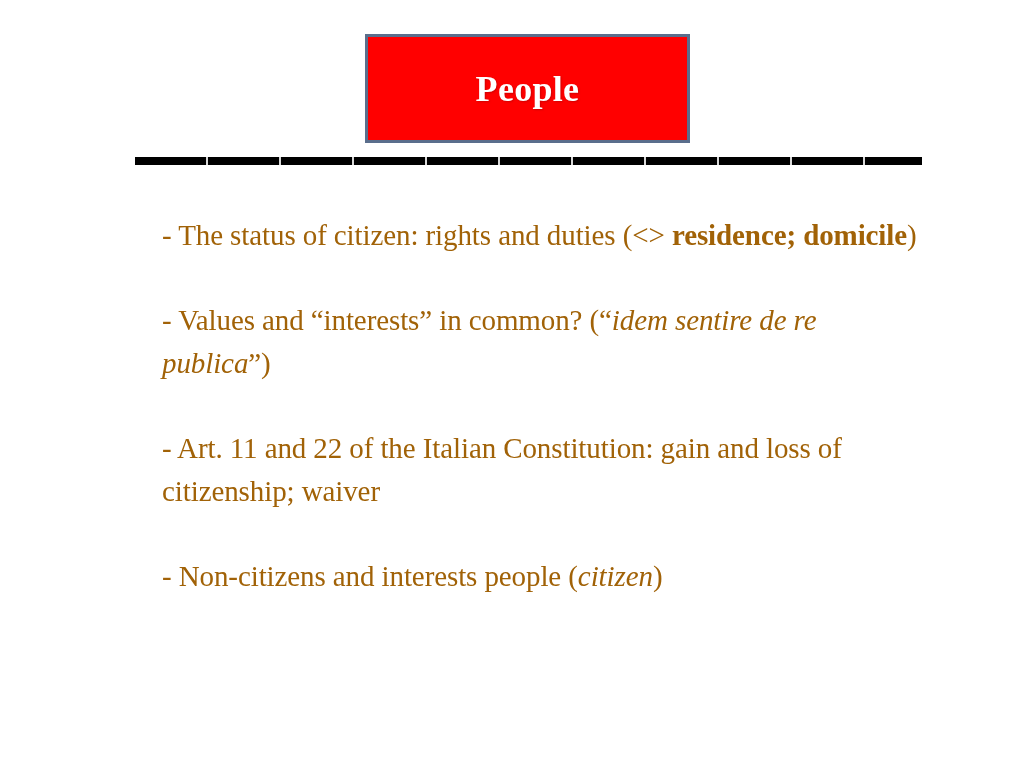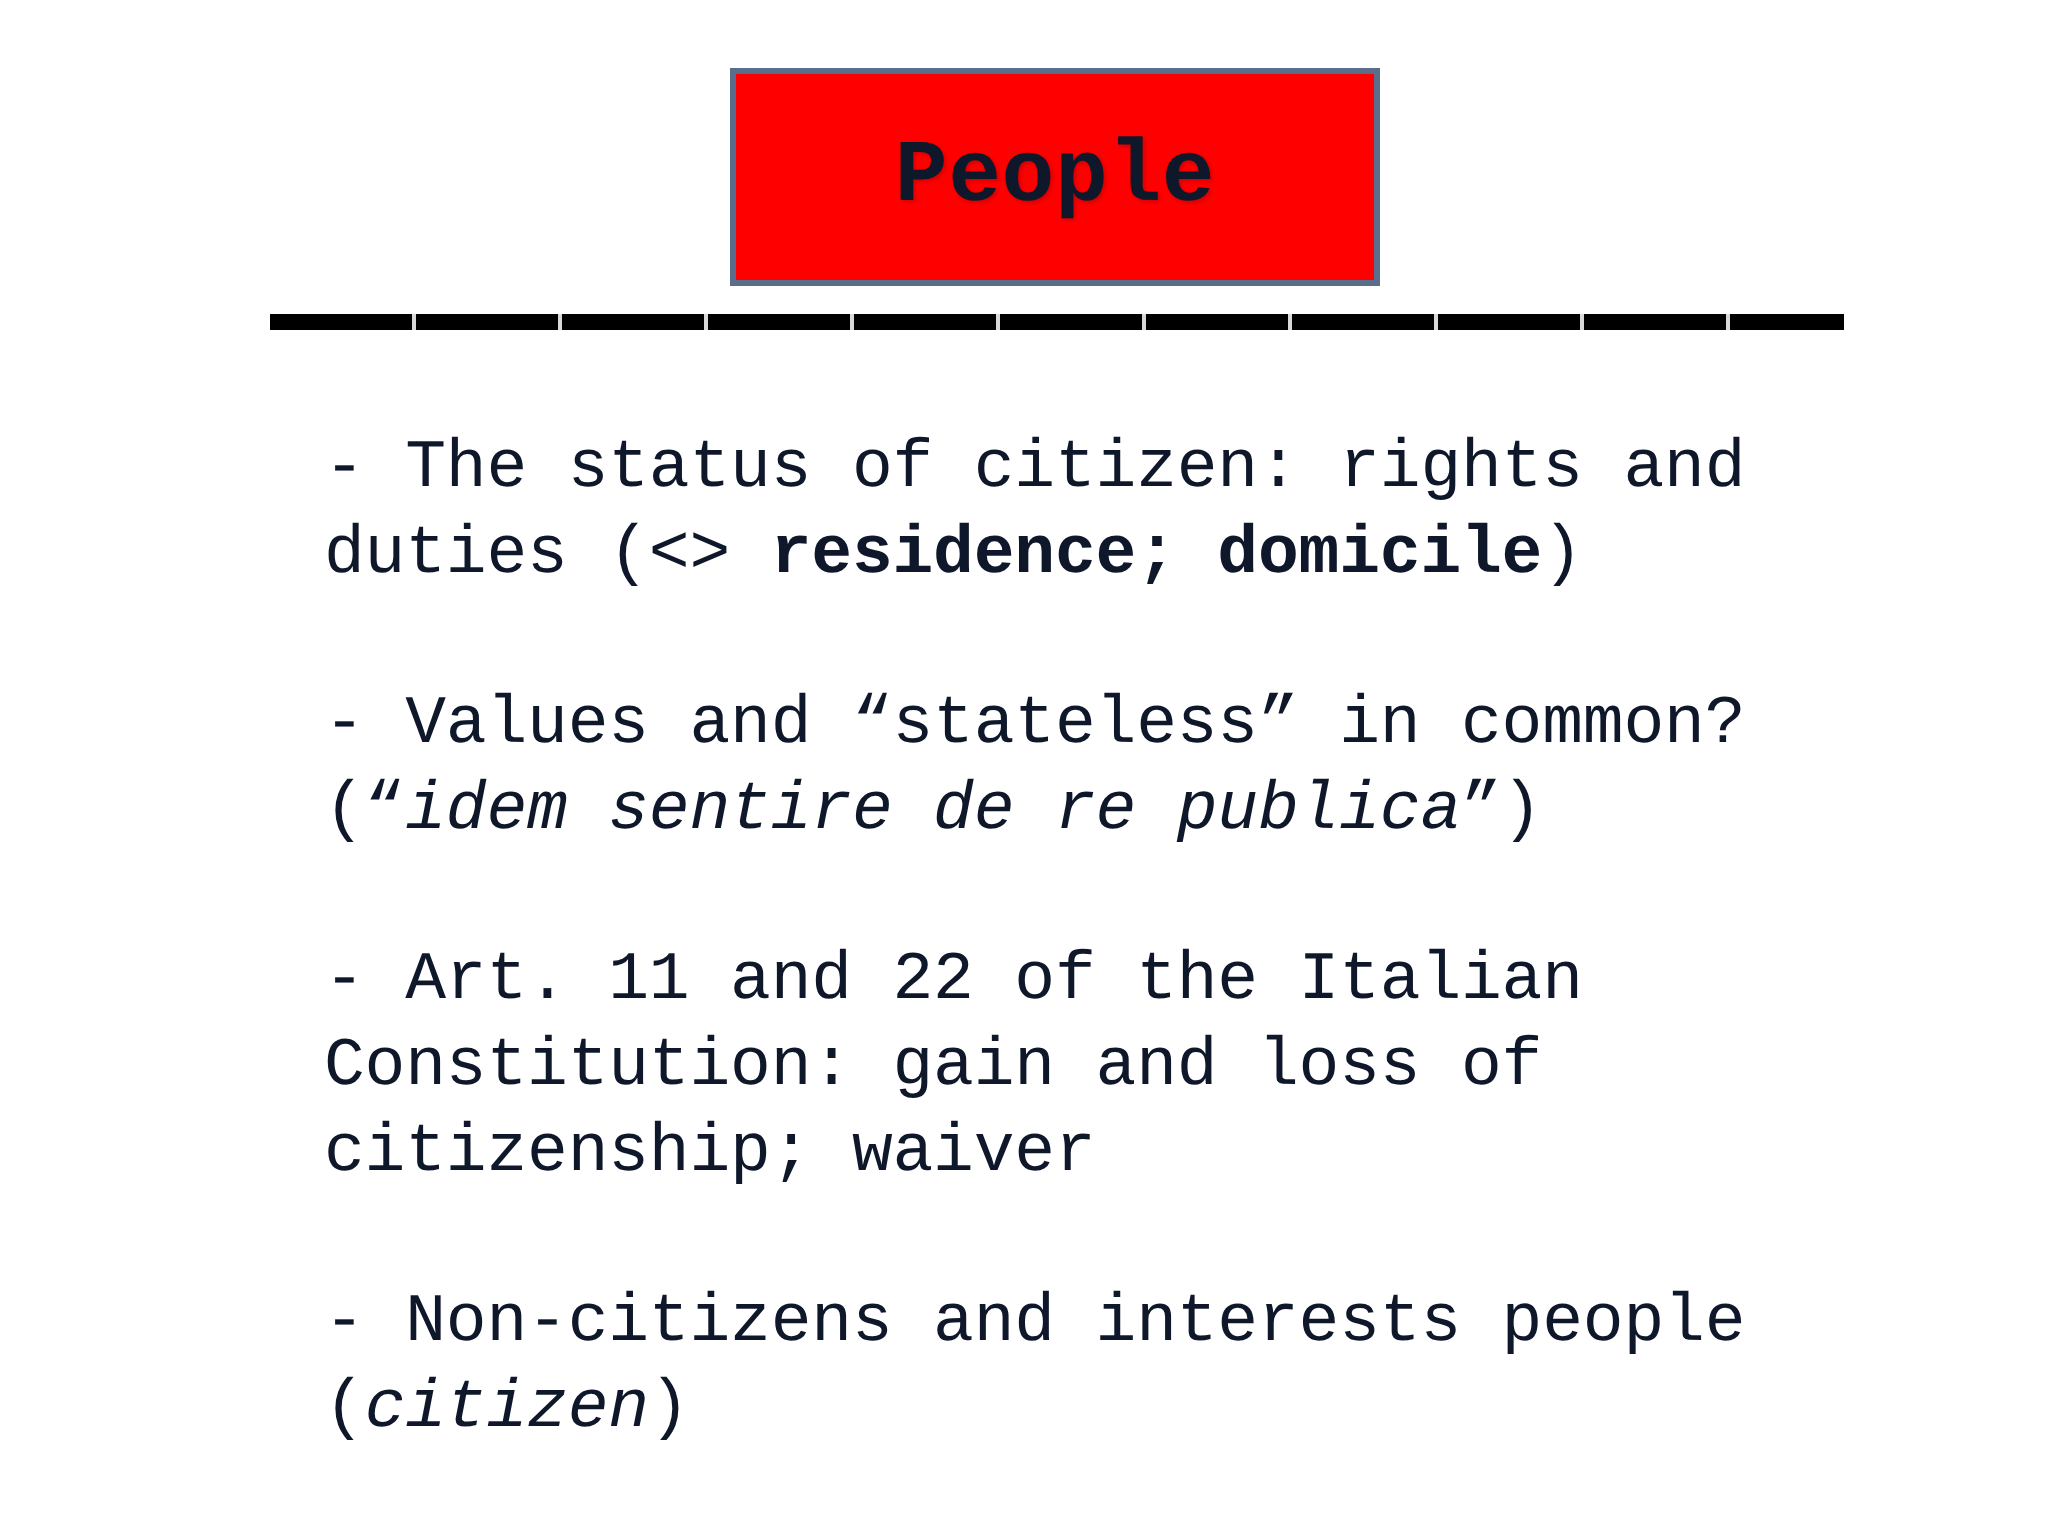--- a/index.html
+++ b/index.html
@@ -32,24 +32,24 @@
     width: 325px;
     height: 109px;
     background: #ff0000;
     border: 3px solid #5a6e8c;
     box-sizing: border-box;
     display: flex;
     align-items: center;
     justify-content: center;
   }
   .title-text {
-    color: #0f172a;
-    font-family: Liberation Mono, monospace;
+    color: #ffffff;
+    font-family: Liberation Serif, serif;
     font-weight: bold;
-    font-size: 44px;
+    font-size: 36px;
     line-height: 1;
     letter-spacing: 0.3px;
     text-shadow: 1px 1px 2px rgba(120,0,0,0.35);
     white-space: nowrap;
   }
 
   
   .rule {
     position: absolute;
     left: 135px;
@@ -74,24 +74,24 @@
   }
 
   
   .body-area {
     position: absolute;
     left: 162px;
     top: 214px;
     width: 760px;
   }
   .bullet {
-    font-family: Liberation Mono, monospace;
-    font-size: 34px;
+    font-family: Liberation Serif, serif;
+    font-size: 29px;
     line-height: 43px;
-    color: #0f172a;
+    color: #a16207;
     margin: 0 0 42px 0;
     letter-spacing: -0.1px;
   }
   .bullet:last-child {
     margin-bottom: 0;
   }
   .b { font-weight: bold; }
   .i { font-style: italic; }
 </style>
 </head>
@@ -103,18 +103,18 @@
     <span class="title-text">People</span>
   </div>
 
   <div class="rule">
     <div class="rule-ticks"></div>
   </div>
 
   <div class="body-area">
 
   <p class="bullet"><span>- The status of citizen: rights and duties (&lt;&gt; </span><span class="b">residence; domicile</span><span>)</span></p>
-      <p class="bullet"><span>- Values and “stateless” in common? (“</span><span class="i">idem sentire de re publica</span><span>”)</span></p>
+      <p class="bullet"><span>- Values and “interests” in common? (“</span><span class="i">idem sentire de re publica</span><span>”)</span></p>
       <p class="bullet"><span>- Art. 11 and 22 of the Italian Constitution: gain and loss of citizenship; waiver</span></p>
       <p class="bullet"><span>- Non-citizens and interests people (</span><span class="i">citizen</span><span>)</span></p>
     </div>
 
 </div>
 
 </body></html>

